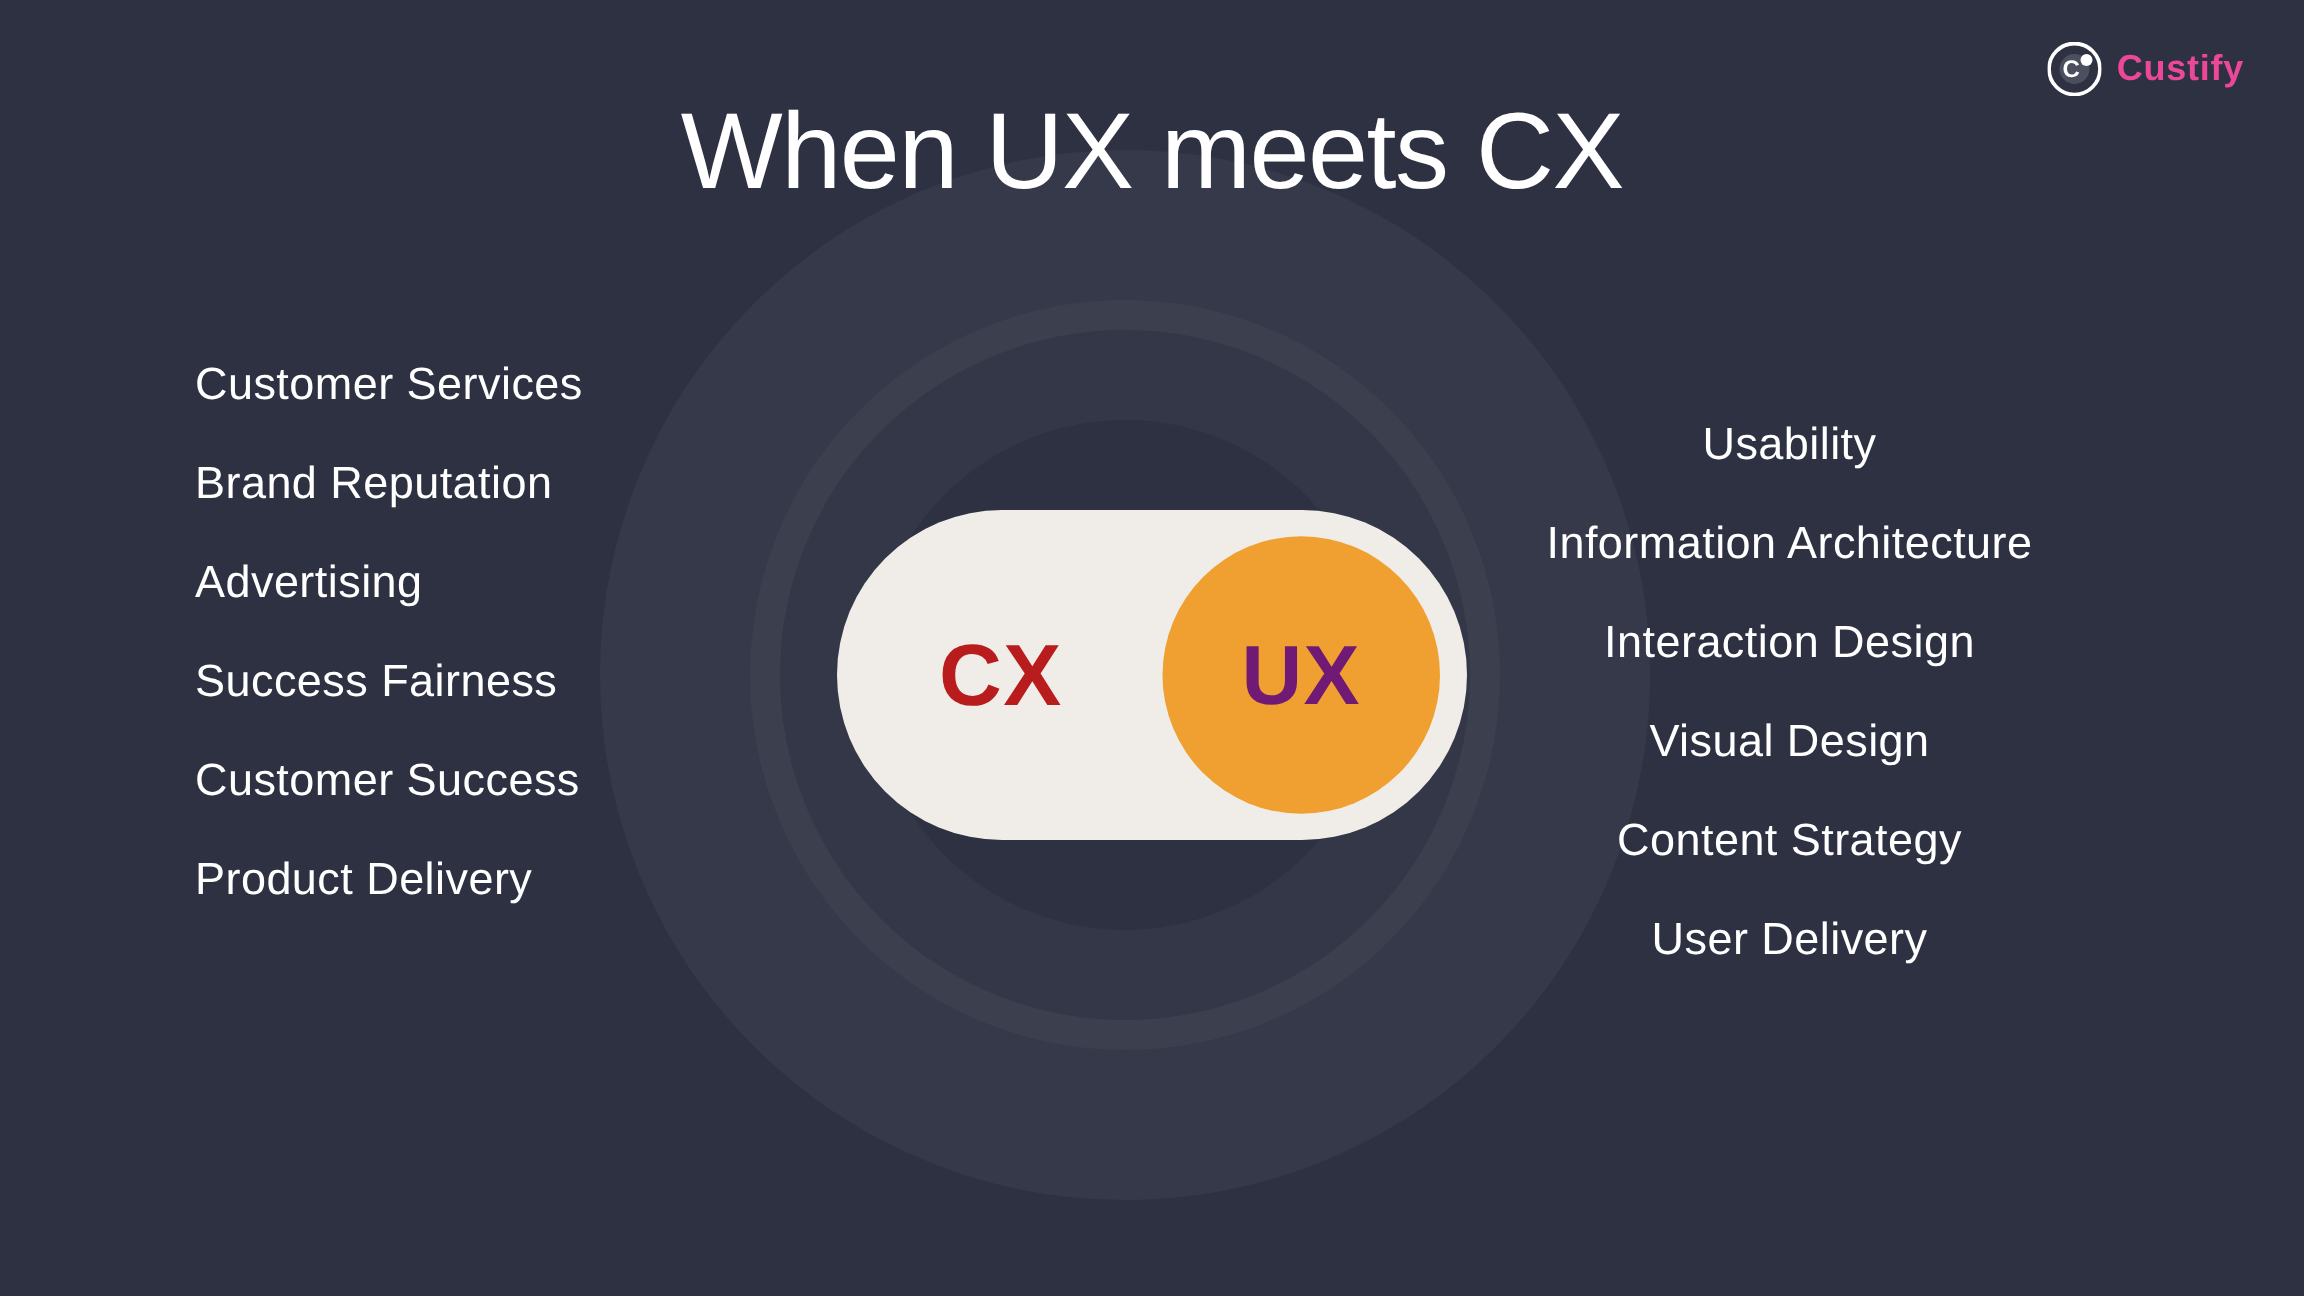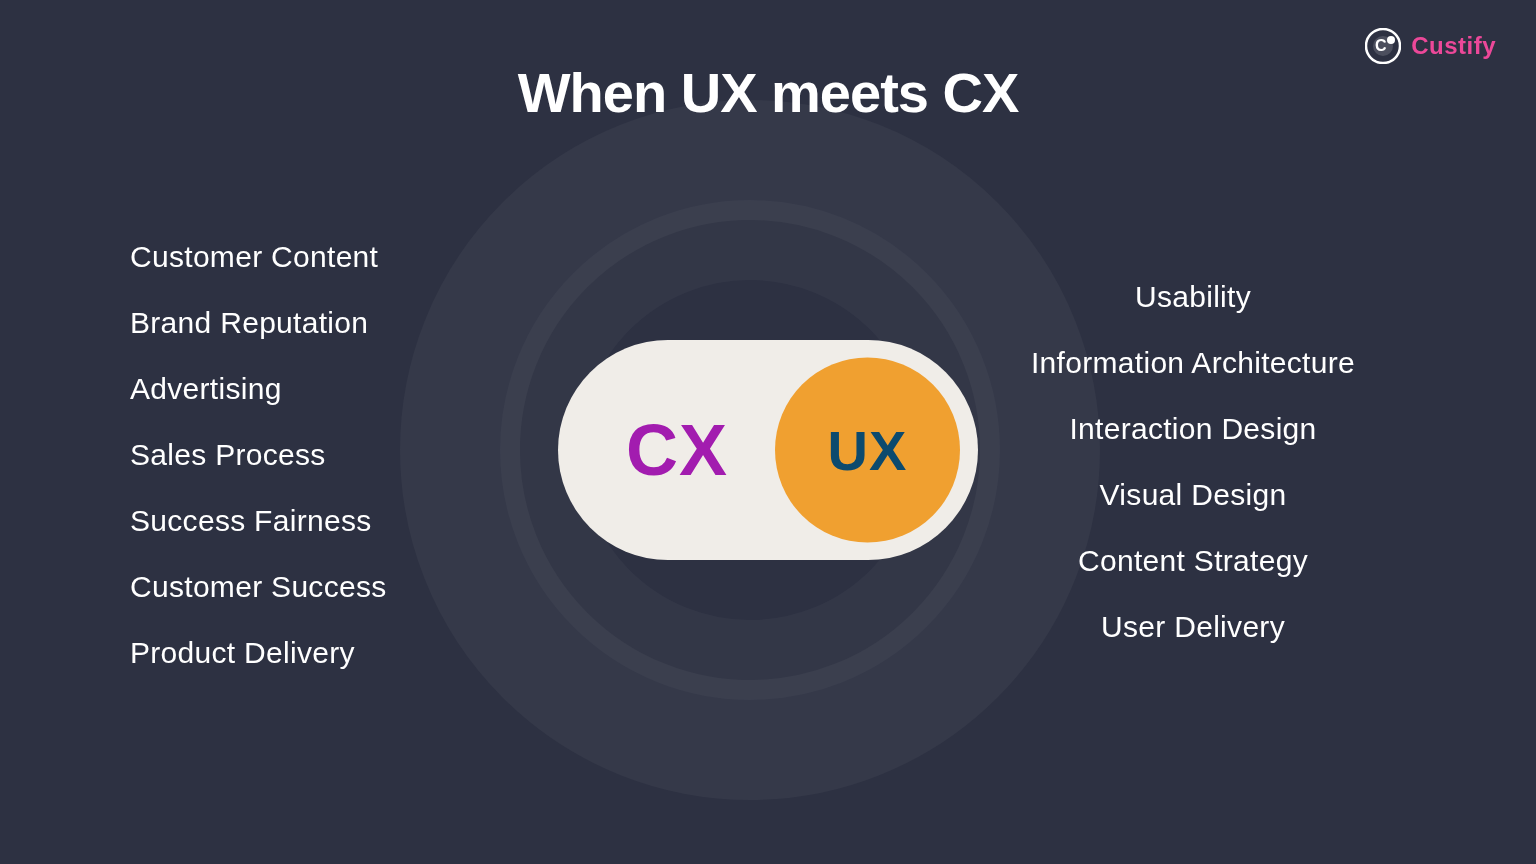--- a/index.html
+++ b/index.html
@@ -46,22 +46,22 @@
       top: 0;
       left: 0;
       right: 0;
       display: flex;
       justify-content: center;
       align-items: center;
       padding-top: 60px;
     }
 
     .title {
-      font-size: 56px;
-      font-weight: 700;
+      font-size: 72px;
+      font-weight: 400;
       color: #ffffff;
       text-align: center;
       letter-spacing: -1px;
     }
 
     
     .logo {
       position: absolute;
       top: 28px;
       right: 40px;
@@ -134,23 +134,23 @@
       background-color: #f0ede8;
       border-radius: 110px;
       position: relative;
       display: flex;
       align-items: center;
       justify-content: flex-start;
       padding: 0 30px;
     }
 
     .toggle-cx-label {
-      font-size: 72px;
+      font-size: 58px;
       font-weight: 900;
-      color: #a21caf;
+      color: #b91c1c;
       position: absolute;
       left: 68px;
       letter-spacing: 1px;
     }
 
     .toggle-circle {
       width: 185px;
       height: 185px;
       border-radius: 50%;
       background-color: #f0a030;
@@ -159,21 +159,21 @@
       top: 50%;
       transform: translateY(-50%);
       display: flex;
       align-items: center;
       justify-content: center;
     }
 
     .toggle-ux-label {
       font-size: 56px;
       font-weight: 900;
-      color: #0c4a6e;
+      color: #701a75;
       letter-spacing: 1px;
     }
   </style>
 </head>
 <body>
 
 <div class="bg-arc"></div>
 <div class="bg-arc2"></div>
 
 <div class="logo">
@@ -184,24 +184,23 @@
     <circle cx="26" cy="12" r="4" fill="white"></circle>
   </svg>
   <span class="logo-text">Custify</span>
 </div>
 
 <div class="header">
   <h1 class="title">When UX meets CX</h1>
 </div>
 
 <div class="cx-list">
-  <span class="cx-list-item">Customer Content</span>
+  <span class="cx-list-item">Customer Services</span>
   <span class="cx-list-item">Brand Reputation</span>
   <span class="cx-list-item">Advertising</span>
-  <span class="cx-list-item">Sales Process</span>
   <span class="cx-list-item">Success Fairness</span>
   <span class="cx-list-item">Customer Success</span>
   <span class="cx-list-item">Product Delivery</span>
 </div>
 
 <div class="ux-list">
   <span class="ux-list-item">Usability</span>
   <span class="ux-list-item">Information Architecture</span>
   <span class="ux-list-item">Interaction Design</span>
   <span class="ux-list-item">Visual Design</span>

